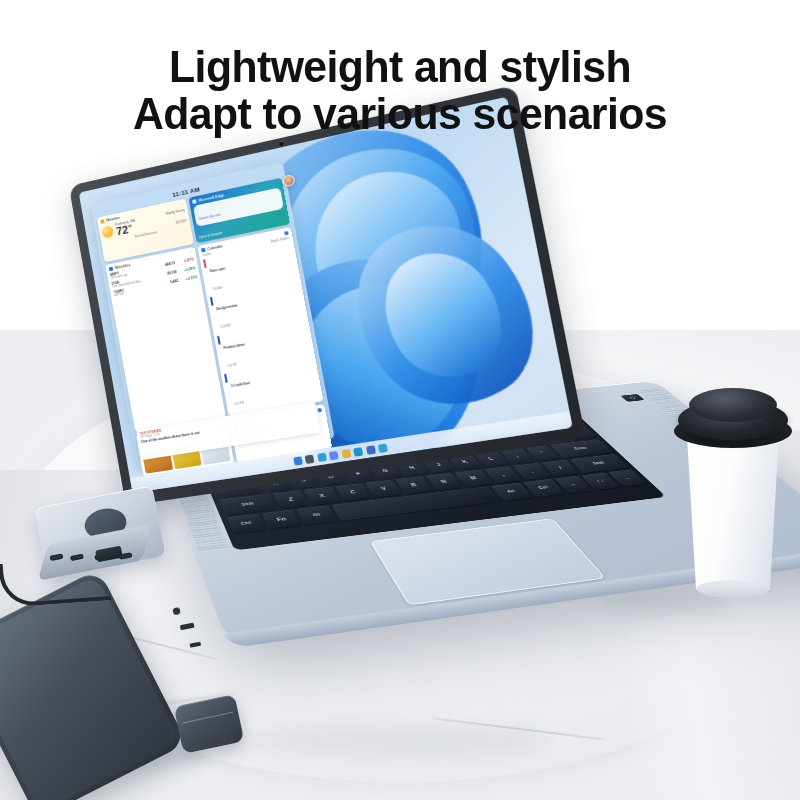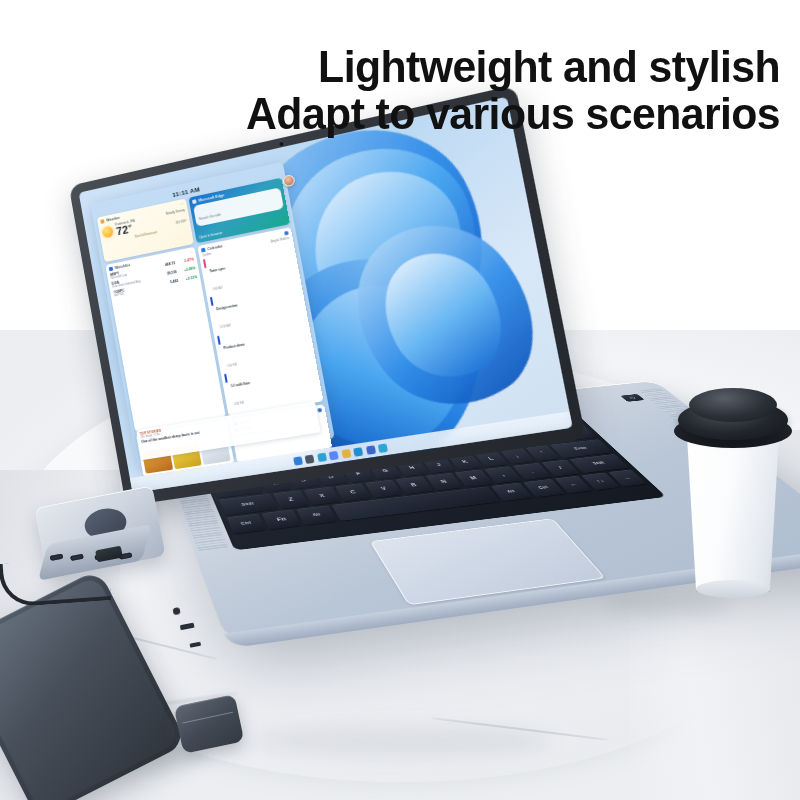--- a/index.html
+++ b/index.html
@@ -1,21 +1,21 @@
 <!DOCTYPE html>
 <html><head>
 <meta charset="utf-8">
 <style>
   * { margin:0; padding:0; box-sizing:border-box; }
   html,body { width:800px; height:800px; overflow:hidden; background:#ffffff; }
   body { font-family:"Liberation Sans", sans-serif; position:relative; }
 
   
   #headline {
-    position:absolute; top:44px; left:0; width:800px; text-align:right;
+    position:absolute; top:44px; left:0; width:800px; text-align:center;
     z-index:60; line-height:1.04;
   }
   #headline .line {
     display:block; font-size:45px; font-weight:700; color:#111111;
     letter-spacing:-0.6px; font-family:"Liberation Sans", sans-serif;
     transform:scaleX(0.95); transform-origin:center;
   }
   #headline .line2 { font-size:45px; }
 
   

